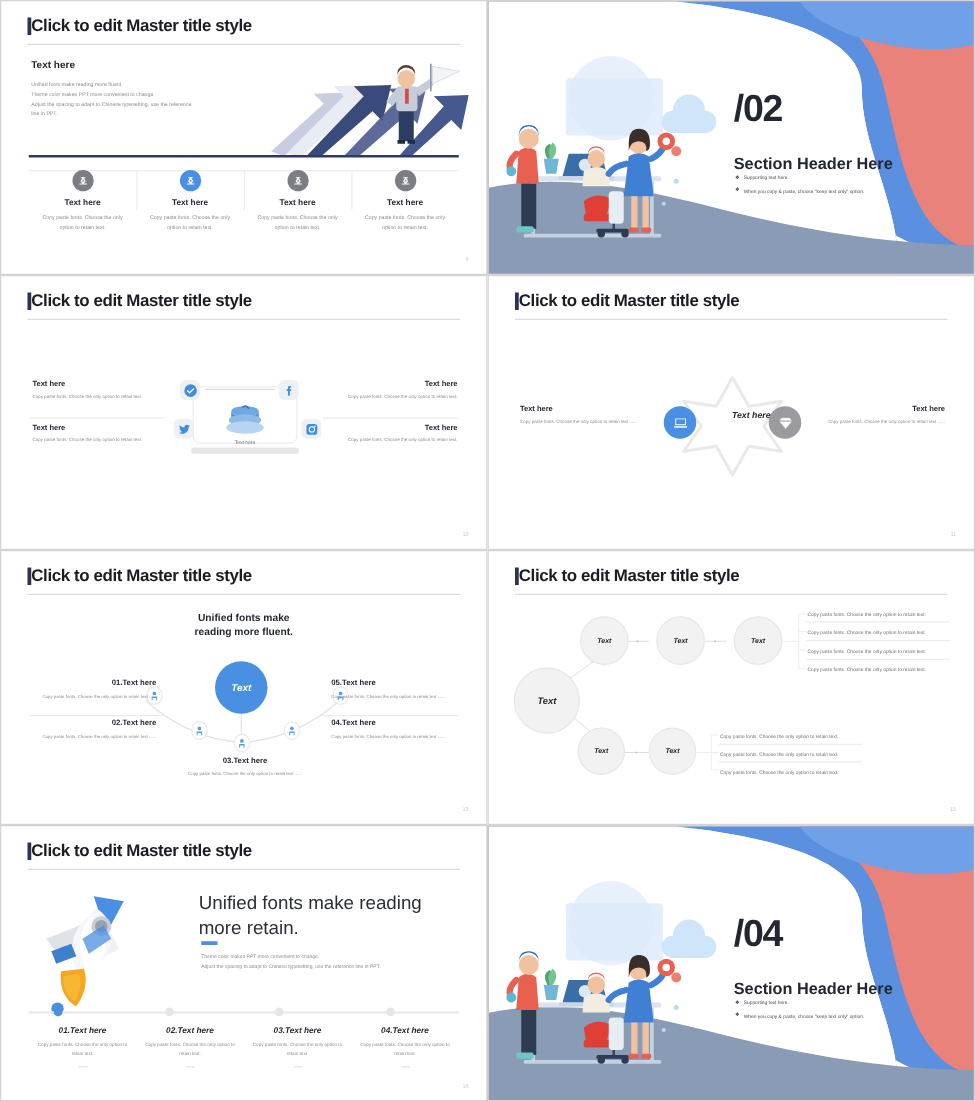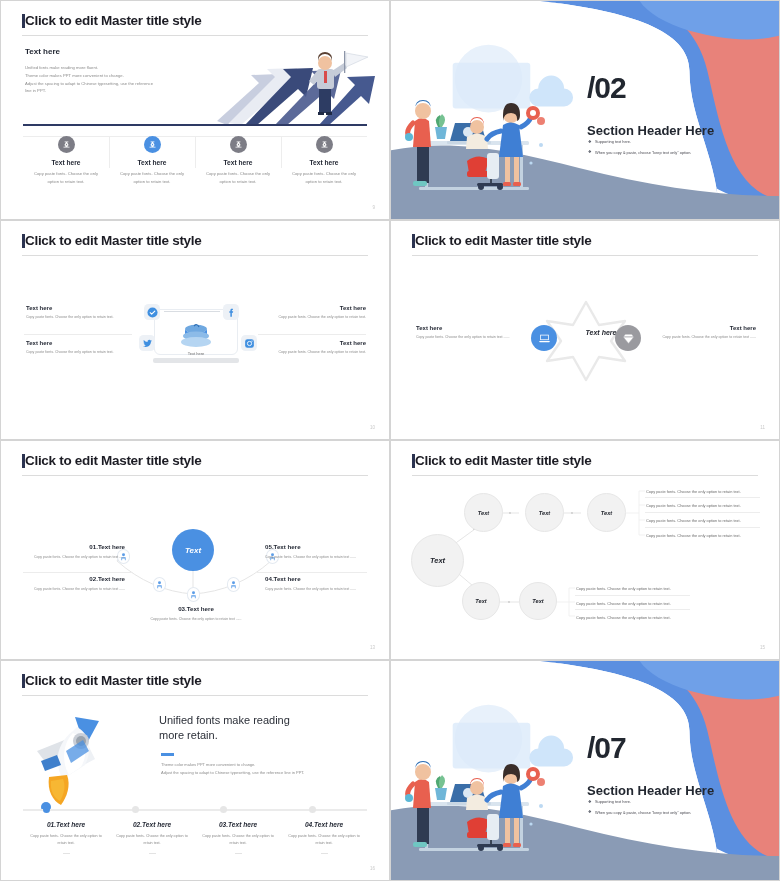--- a/index.html
+++ b/index.html
@@ -111,21 +111,21 @@
   
   .node { position:absolute; border-radius:50%; background:#f2f2f2; border:1px solid #e7e7e7;
           display:flex; align-items:center; justify-content:center;
           font-style:italic; font-weight:bold; color:#23262e; }
   .nt { position:absolute; font-size:3.9px; color:#6d6d6d; white-space:nowrap; }
   .ntline { position:absolute; height:1px; background:#ededed; }
 
   
   .rk { position:absolute; left:22px; top:48px; width:120px; height:105px; }
   .rk-hd { position:absolute; left:158px; top:52px; width:200px;
-           font-size:11px; color:#2b2f38; line-height:1.35; font-weight:normal; }
+           font-size:15px; color:#2b2f38; line-height:1.35; font-weight:normal; }
   .rk-dash { position:absolute; left:160px; top:92px; width:13px; height:2.5px; background:#4a90e2; }
   .rk-body { position:absolute; left:160px; top:100px; width:210px; font-size:4px; color:#8c8c8c; line-height:2; }
   .tl-line { position:absolute; left:22px; right:22px; top:148px; height:1.5px; background:#ebebeb; }
   .tl-dot { position:absolute; width:7px; height:7px; border-radius:50%; top:145px; }
   .tl-cols { position:absolute; left:22px; right:22px; top:160px; display:flex; }
   .tl-col { flex:1; text-align:center; padding:0 6px; }
   .tl-col h5 { font-size:6.6px; font-weight:bold; font-style:italic; color:#1f2430; margin-bottom:5px; }
   .tl-col p { font-size:3.7px; color:#8c8c8c; line-height:1.95; }
   .tl-tick { width:7px; height:1px; background:#e3e3e3; margin:6px auto 0; }
 </style>
@@ -386,20 +386,24 @@
     </div>
 
     <div class="pg">11</div>
   </div>
 
   <div class="slide">
     <div class="title-accent"></div>
     <div class="s-title">Click to edit Master title style</div>
     <div class="title-rule"></div>
 
+    <div class="arc-hd">
+      <span>Unified fonts make</span><br>
+      <span>reading more fluent.</span>
+    </div>
 
     <svg style="position:absolute;left:0;top:0;width:390px;height:220px;" viewBox="0 0 390 220">
       <path d="M116 120 Q150 150 192 153 Q236 150 270 120" fill="none" stroke="#e2e2e2" stroke-width="0.9"></path>
       <path d="M192 130 V153" fill="none" stroke="#e2e2e2" stroke-width="0.9"></path>
       <path d="M116 120 Q120 112 124 116" fill="none" stroke="#e2e2e2" stroke-width="0.9"></path>
     </svg>
 
     <div class="arc-c">
       <span>Text</span>
     </div>
@@ -638,21 +642,21 @@
       <rect x="108" y="107" width="8" height="4" rx="1.5" fill="#e8604f"></rect>
       <path d="M116 52 q8 -4 10 -10" stroke="#3f7fd4" stroke-width="5" fill="none" stroke-linecap="round"></path>
       <circle cx="128" cy="38" r="7" fill="#e8604f"></circle>
       <circle cx="128" cy="38" r="3" fill="#fff"></circle>
       <circle cx="136" cy="46" r="4" fill="#e8604f" opacity=".8"></circle>
       <path d="M96 56 q-10 2 -14 8" stroke="#3f7fd4" stroke-width="5" fill="none" stroke-linecap="round"></path>
       <circle cx="136" cy="70" r="2" fill="#bcd9f2"></circle>
       <circle cx="126" cy="88" r="1.6" fill="#bcd9f2"></circle>
     </svg>
 
-    <div class="sec-num">/07</div>
+    <div class="sec-num">/04</div>
     <div class="sec-head">Section Header Here</div>
     <ul class="sec-bullets">
       <li>Supporting text here.</li>
       <li>When you copy &amp; paste, choose "keep text only" option.</li>
     </ul>
   </div>
 
 </div>
 
 </body></html>

